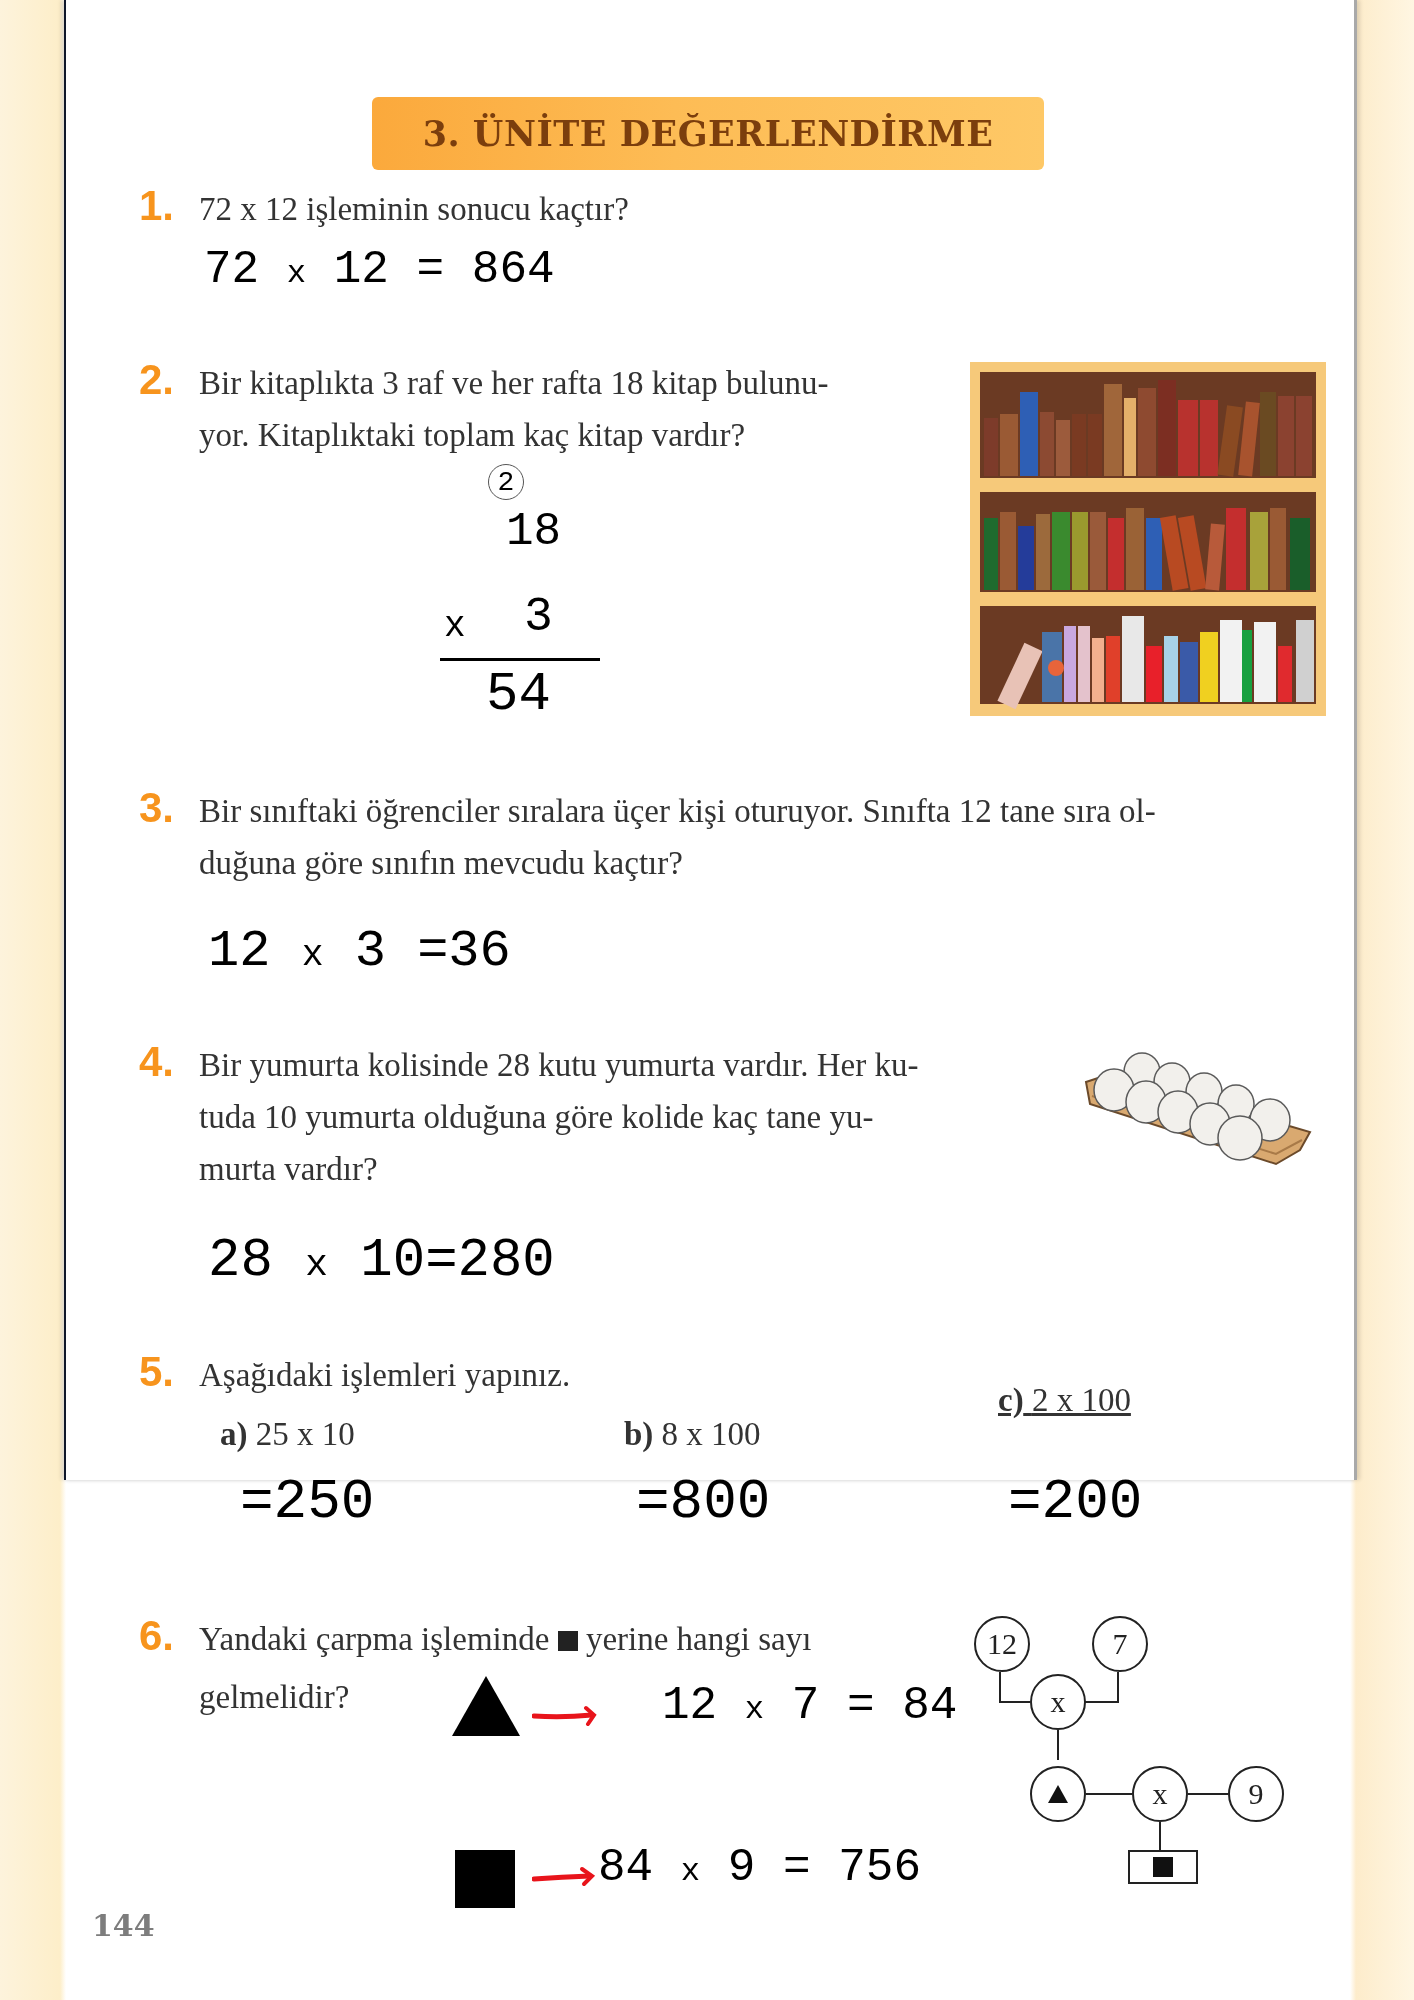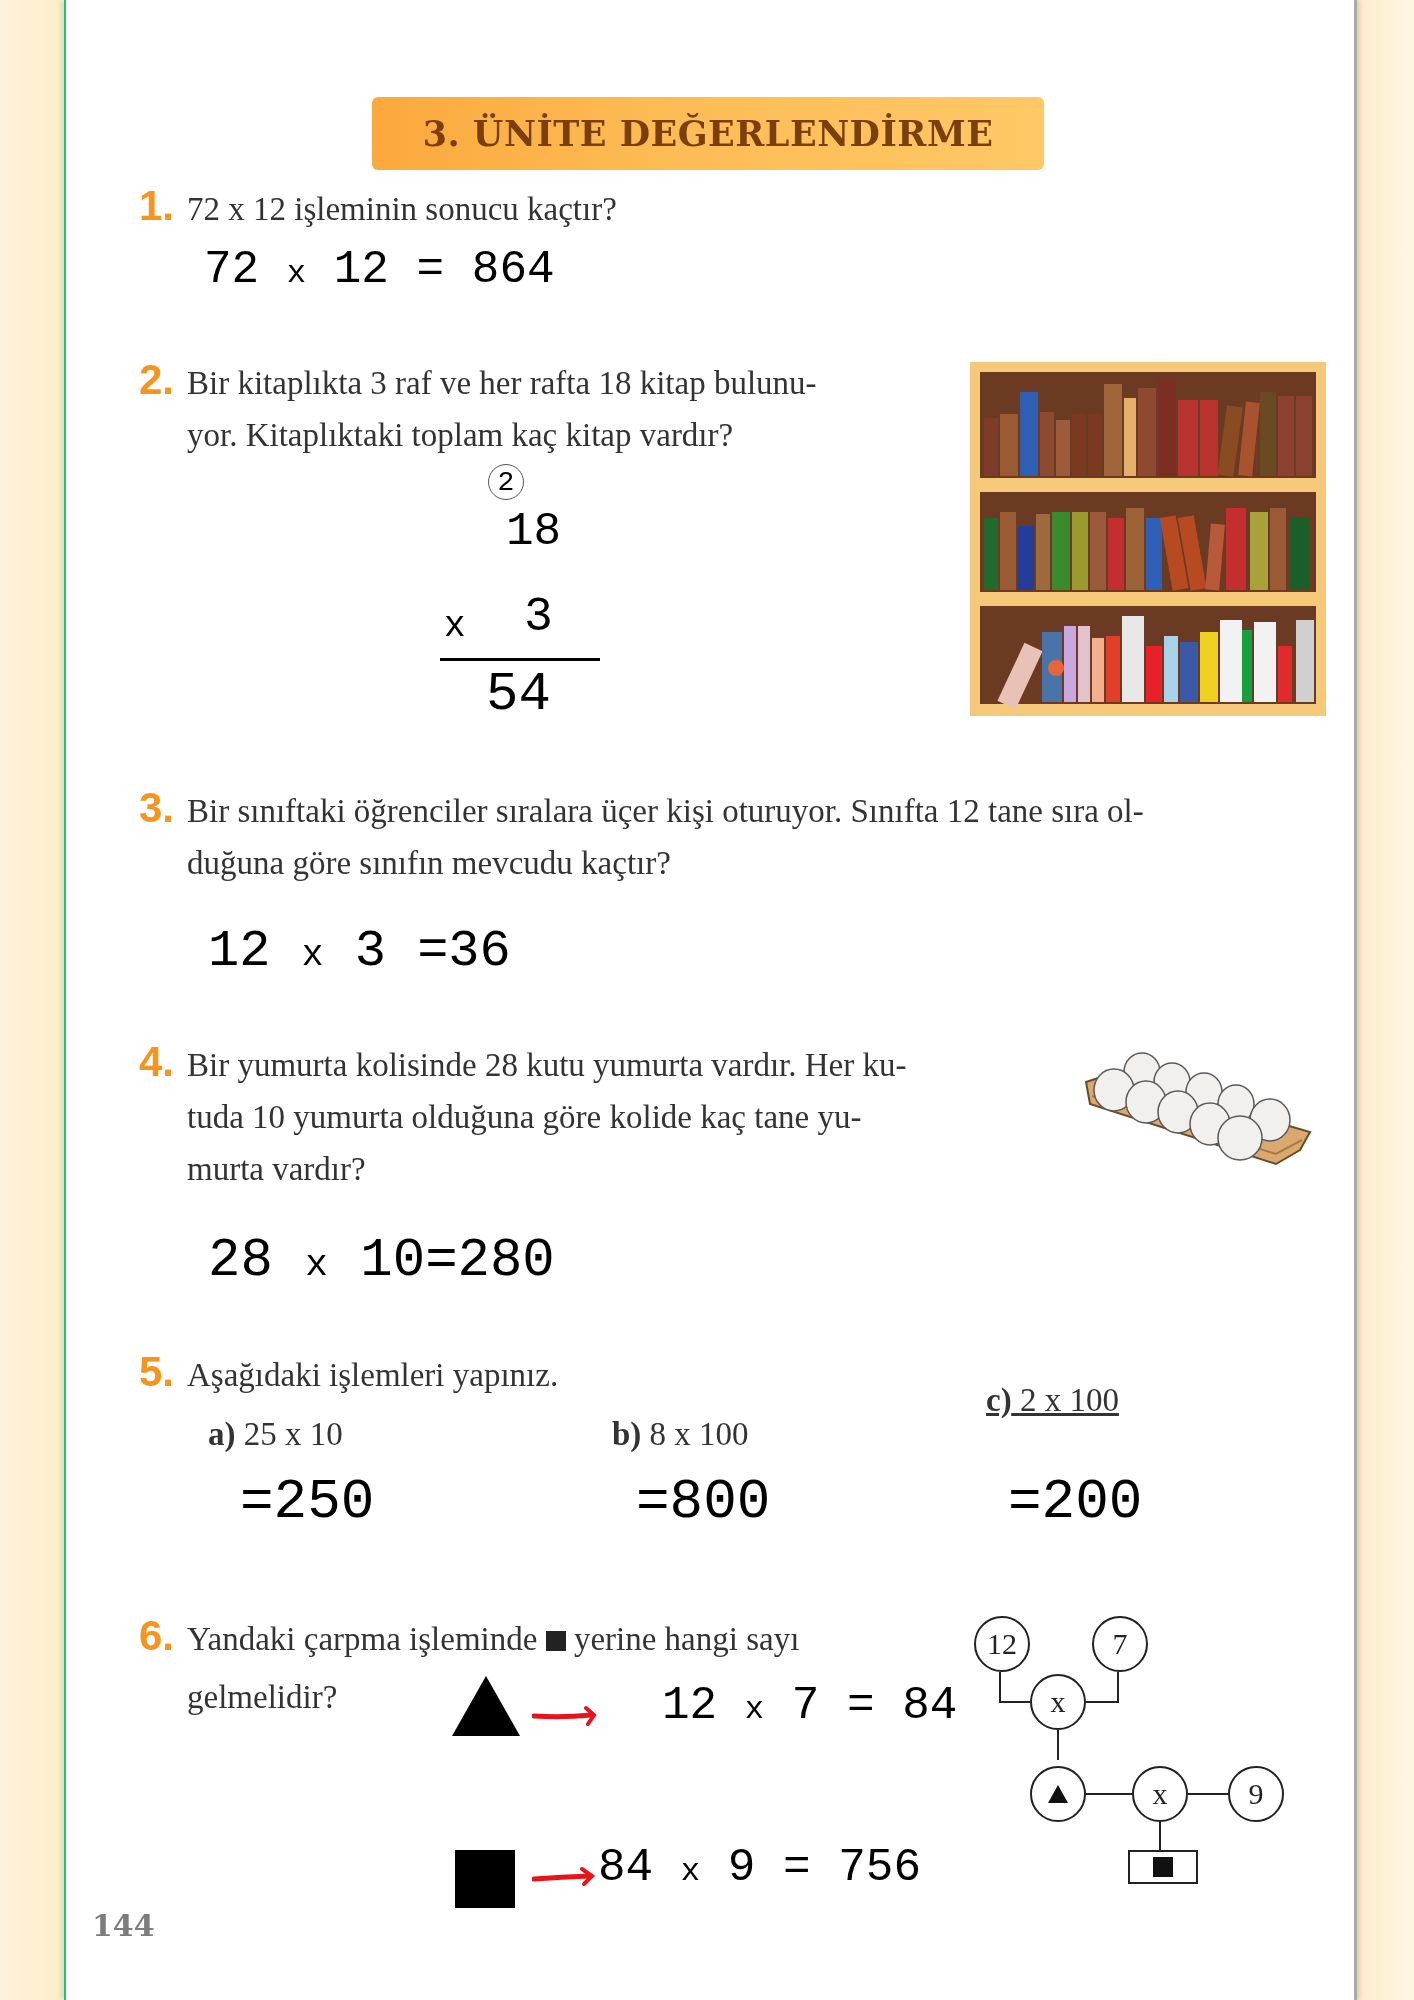--- a/index.html
+++ b/index.html
@@ -3,41 +3,41 @@
 <meta charset="utf-8">
 <style>
   html, body { margin: 0; padding: 0; }
   body {
     width: 1414px; height: 2000px; position: relative; overflow: hidden;
     background: linear-gradient(90deg, #fdf3dc 0px, #fdeec9 60px, #fff 66px, #fff 1350px, #fdeccb 1356px, #fff6e2 1414px);
     font-family: "Liberation Serif", "DejaVu Serif", serif;
     color: #2a2a2a;
   }
   .page {
-    position: absolute; left: 64px; top: 0; width: 1288px; height: 2000px;
+    position: absolute; left: 64px; top: 0; width: 1288px; height: 1480px;
     background: #fff;
-    border-left: 2px solid #22c55e;
+    border-left: 2px solid #0f172a;
     border-right: 3px solid #a9a9a9;
     box-shadow: -3px 0 4px rgba(0,0,0,0.12), 3px 0 4px rgba(0,0,0,0.12);
   }
   .abs { position: absolute; }
   .header-box {
     left: 306px; top: 97px; width: 672px; height: 73px; border-radius: 6px;
     background: linear-gradient(90deg, #fba93c 0%, #fdbc55 45%, #fec866 100%);
     display: flex; align-items: center; justify-content: center;
   }
   .header-title {
     font-family: "DejaVu Serif", serif; font-weight: bold; font-size: 35px;
     color: #7b3e0d; letter-spacing: 0.5px;
   }
   .qnum {
     font-family: "Liberation Sans", sans-serif; font-weight: bold; font-size: 42px;
     color: #f7941d; width: 48px;
   }
-  .qtext { font-size: 33px; line-height: 52px; color: #333; }
+  .qtext { font-size: 33px; line-height: 52px; color: #333; margin-left: 12px; }
   .hand {
     font-family: Liberation Mono, monospace; color: #000; font-weight: normal;
   }
   .hx { font-size: 0.7em; }
   .bold-lbl { font-weight: bold; }
   .hr-line { background: #000; height: 3px; }
   .pagenum {
     font-family: "DejaVu Serif", serif; font-weight: bold; font-size: 30px; color: #7d7d7d;
   }
   .circle-node {

